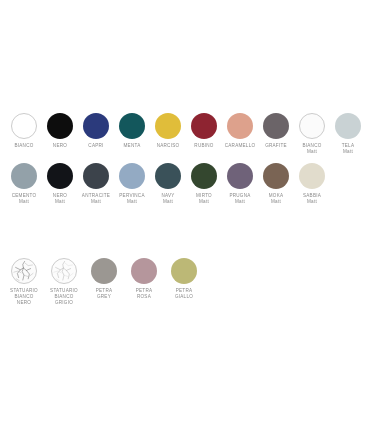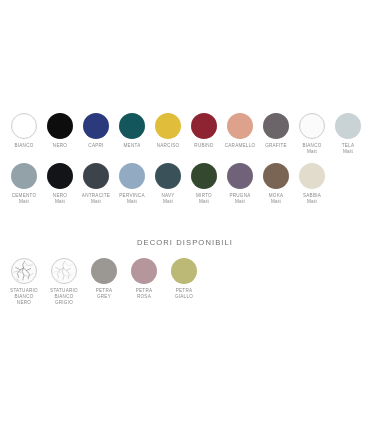--- a/index.html
+++ b/index.html
@@ -173,23 +173,20 @@
         <div class="swatch-label">MOKA
 Matt</div>
       </div>
       <div class="swatch-cell">
         <div class="swatch-disc" style="background: rgb(225, 220, 204);"></div>
         <div class="swatch-label">SABBIA
 Matt</div>
       </div>
     </div>
 
-  <div id="decori-title">
-    <span class="title-text">DECORI DISPONIBILI</span>
-  </div>
 
   <div class="swatch-row" id="row-decori">
       <div class="swatch-cell">
         <div class="swatch-disc outlined marble" style="background: rgb(251, 251, 251);">
           <svg viewBox="0 0 40 40" xmlns="http://www.w3.org/2000/svg">
             <g fill="none" stroke="#6e6e6e" stroke-width="0.9" stroke-linecap="round">
               <path d="M6 14 L14 18 L19 15 L24 19 L31 16"></path>
               <path d="M19 15 L18 9 L21 4"></path>
               <path d="M19 15 L17 21 L20 27 L18 35"></path>
               <path d="M24 19 L29 25 L27 33"></path>

